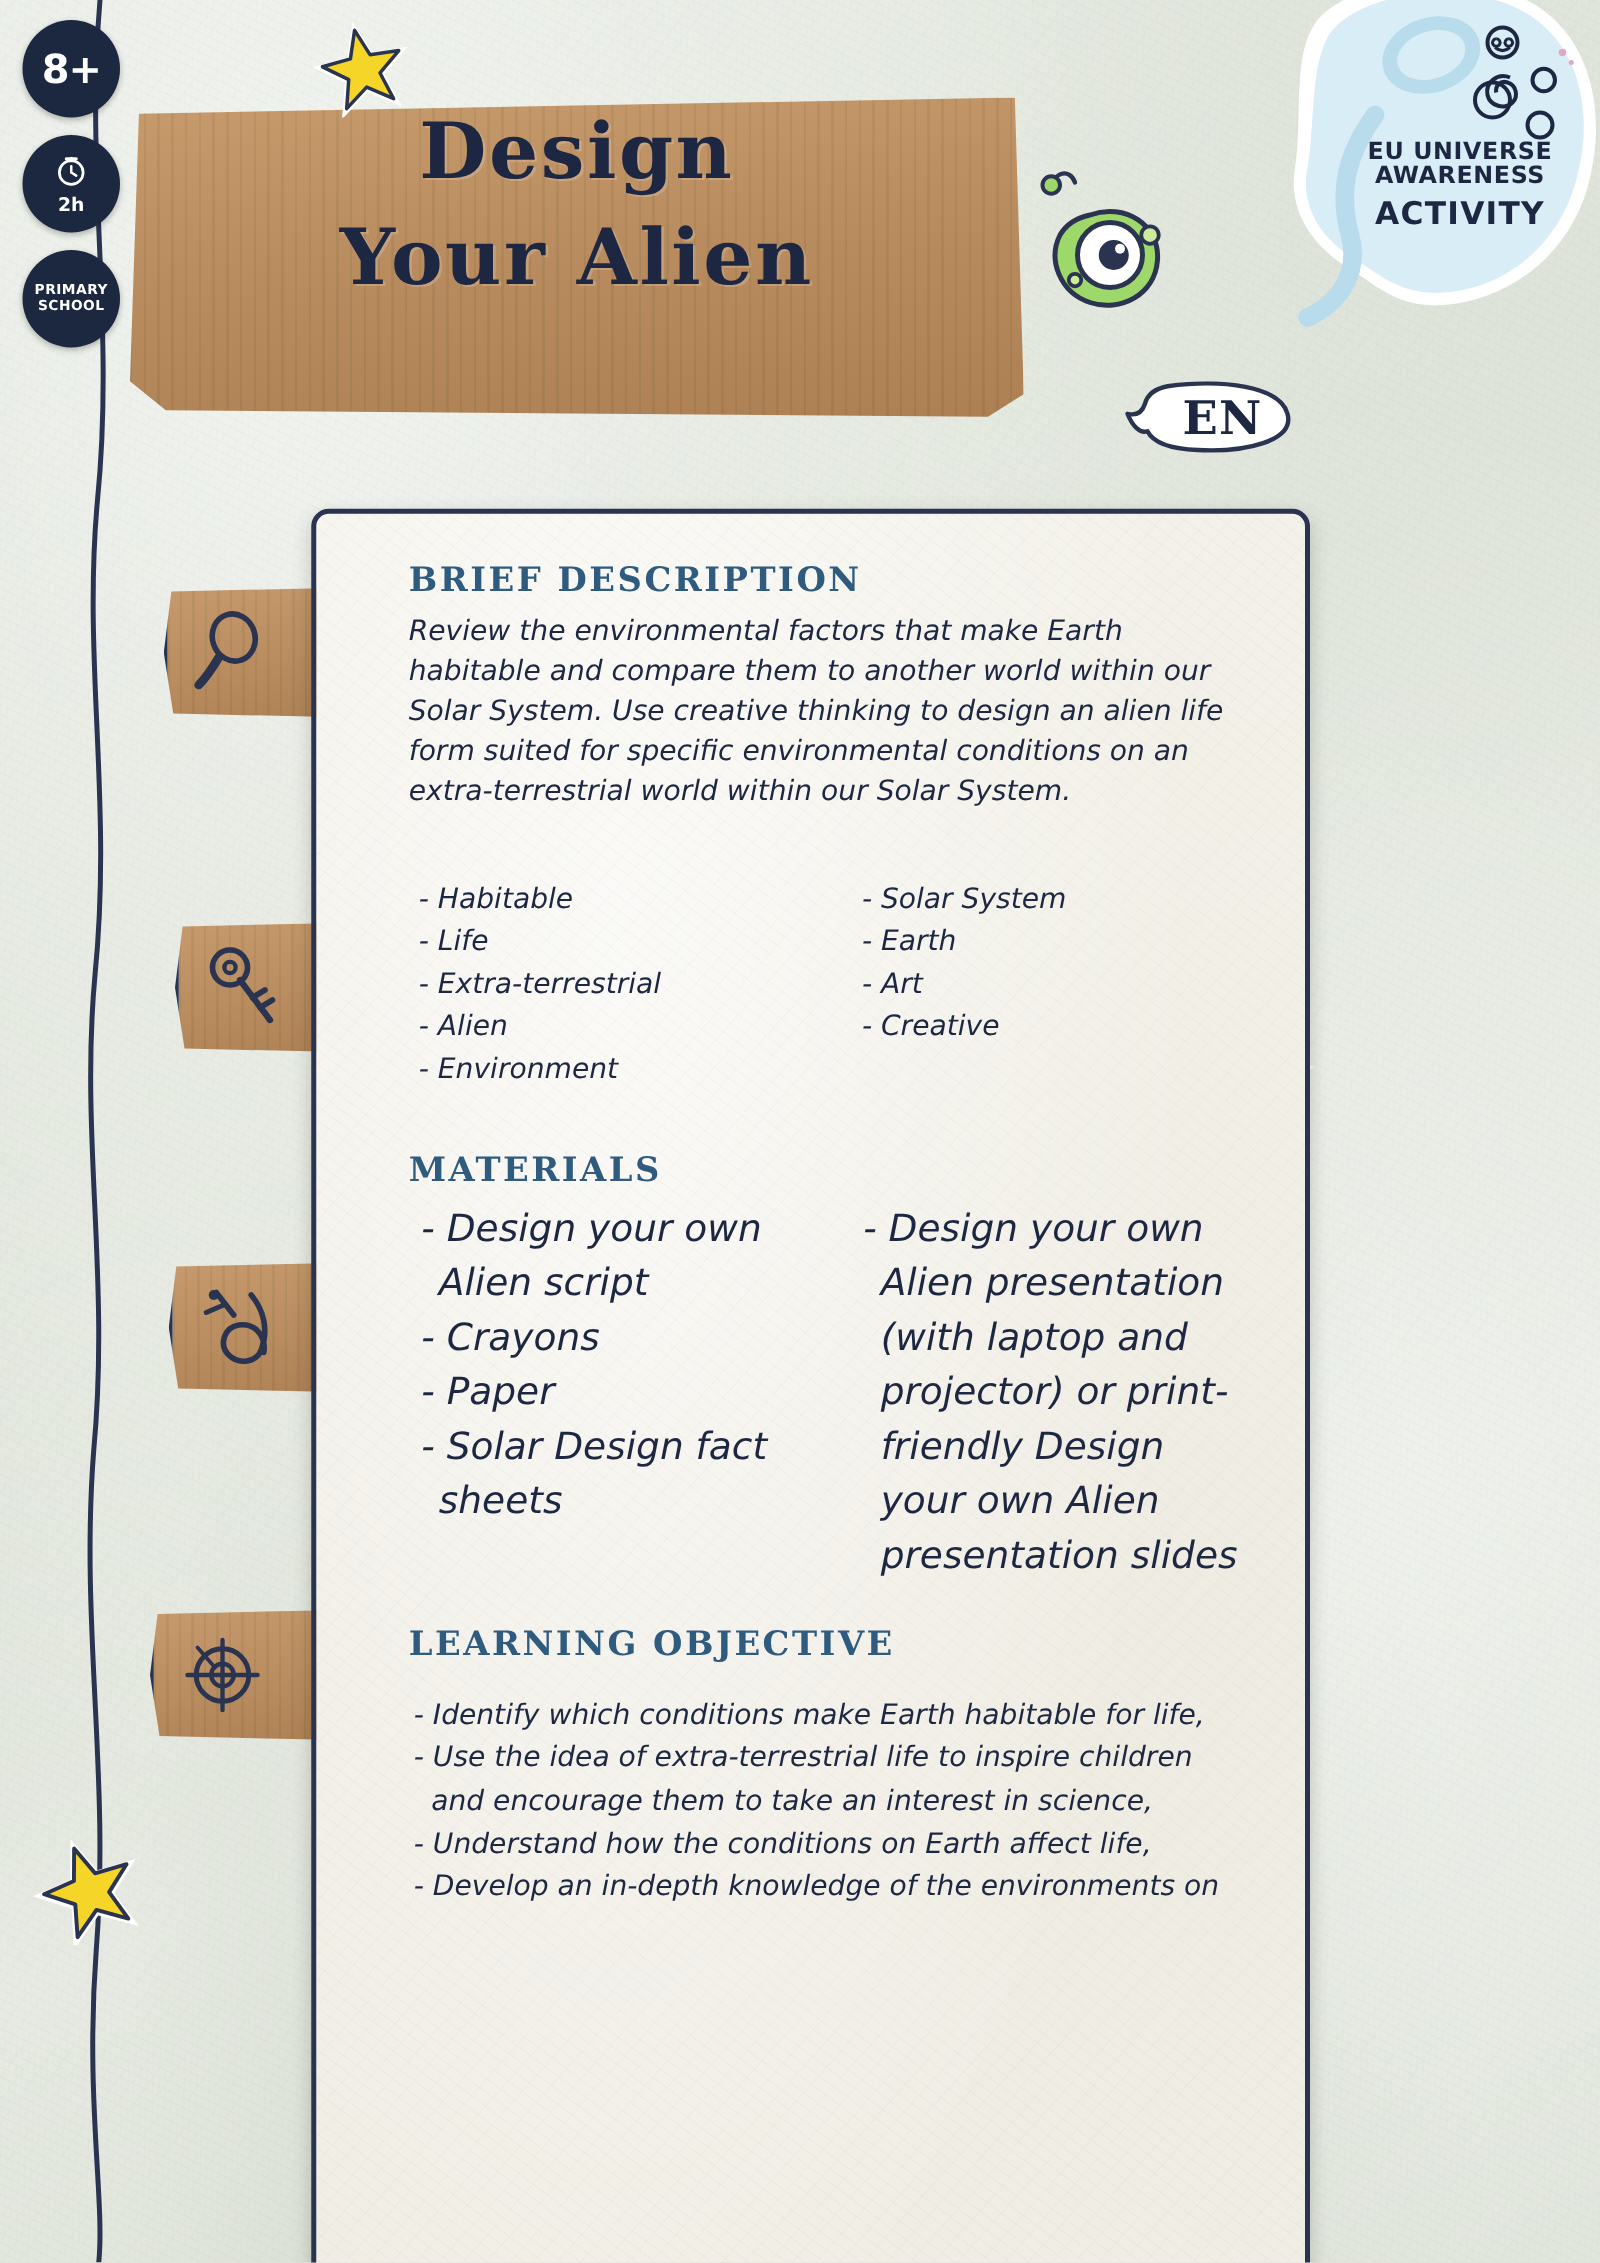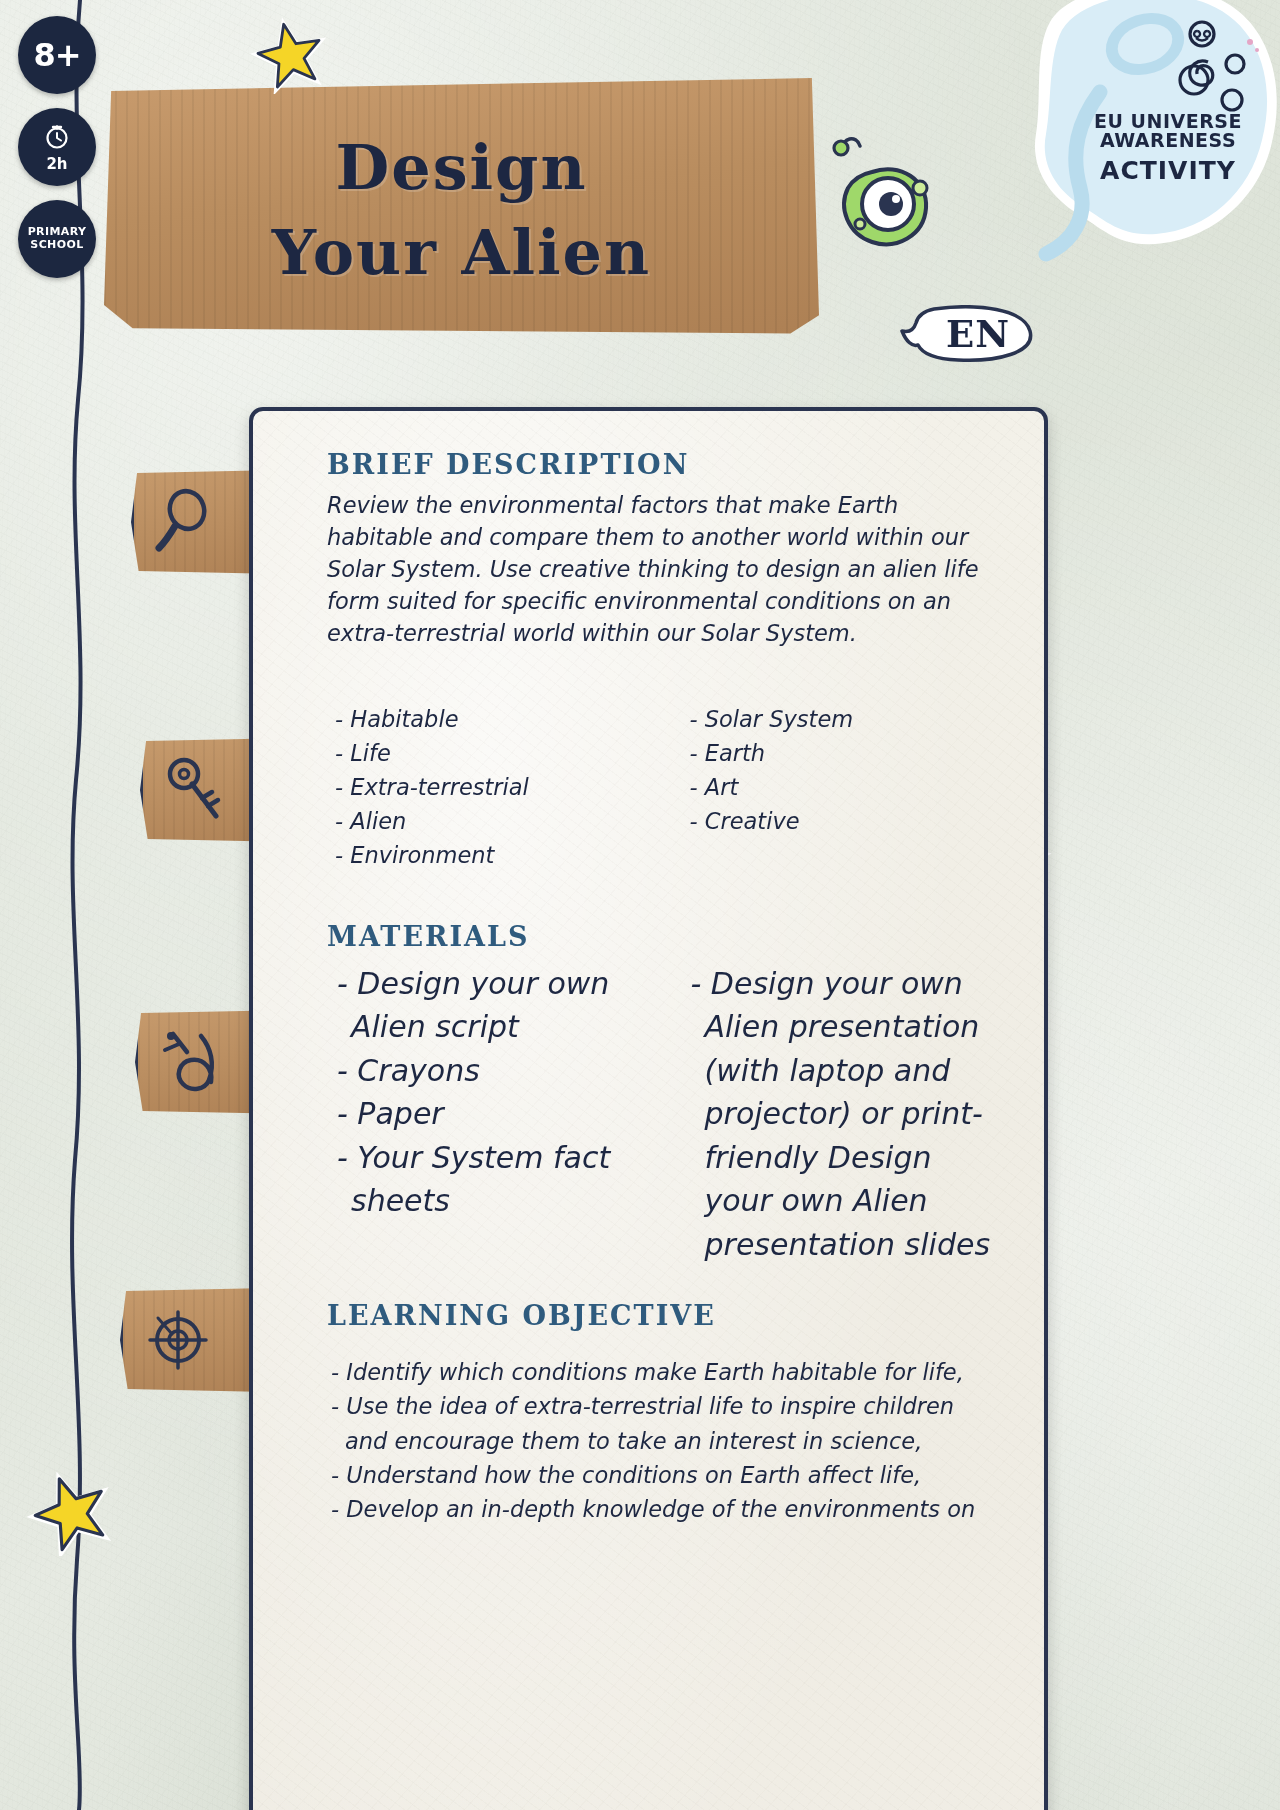--- a/index.html
+++ b/index.html
@@ -85,21 +85,20 @@
       linear-gradient(175deg, #c89b6d 0%, #b98d5f 45%, #ad8054 100%);
     clip-path: polygon(1% 5%, 99% 0%, 100% 92%, 96% 99%, 4% 97%, 0% 88%);
     box-shadow: 0 5px 14px rgba(0,0,0,0.25);
   }
   .sign-title {
     position: absolute;
     inset: 0;
     display: flex;
     flex-direction: column;
     align-items: center;
-    justify-content: center;
     gap: 12px;
     color: #1d2742;
     font-family: "DejaVu Serif", serif;
     font-weight: 700;
     font-size: 62px;
     letter-spacing: 2px;
     text-shadow: 2px 2px 0 rgba(255,255,255,0.18);
     padding-top: 6px;
   }
 
@@ -443,21 +442,21 @@
 
     <div class="gap-lg"></div>
 
     <div>
       <div class="sec-title">MATERIALS</div>
       <div class="mat-cols">
         <div class="mat-col">
           <div class="mat-item">- Design your own Alien script</div>
           <div class="mat-item">- Crayons</div>
           <div class="mat-item">- Paper</div>
-          <div class="mat-item">- Your System fact sheets</div>
+          <div class="mat-item">- Solar Design fact sheets</div>
         </div>
         <div class="mat-col">
           <div class="mat-item">- Design your own Alien presentation (with laptop and projector) or print-friendly Design your own Alien presentation slides</div>
         </div>
       </div>
     </div>
 
     <div class="gap-md"></div>
 
     <div>

